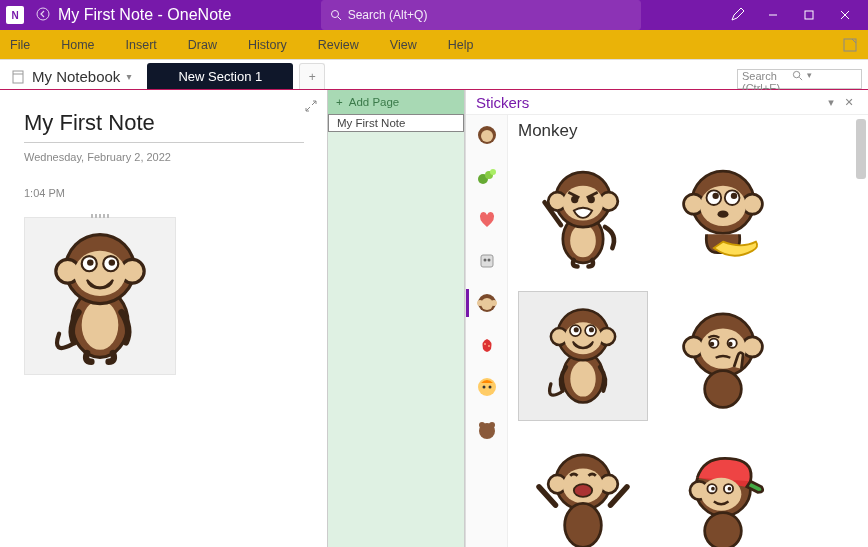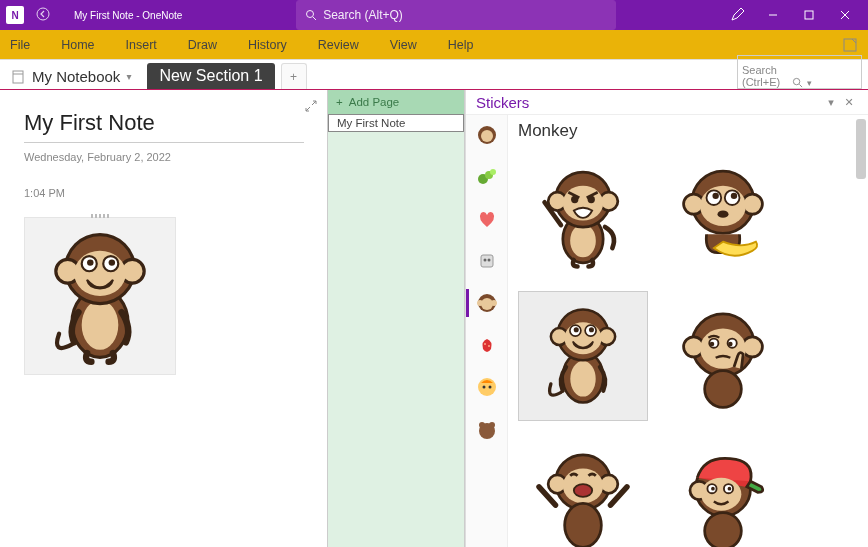--- a/index.html
+++ b/index.html
@@ -2,44 +2,44 @@
 <html><head>
 <meta charset="utf-8">
 <style>
   * { margin: 0; padding: 0; box-sizing: border-box; }
   body { font-family: 'Segoe UI', Tahoma, sans-serif; font-size: 12px; background: #f5f5f5; width: 868px; height: 547px; overflow: hidden; display: flex; flex-direction: column; }
 
   
   .titlebar { height: 30px; background: #7719AA; display: flex; align-items: center; color: #fff; padding: 0 6px; }
   .titlebar .app-icon { width: 18px; height: 18px; background: #fff; border-radius: 2px; margin-right: 8px; display: flex; align-items: center; justify-content: center; color: #7719AA; font-weight: bold; font-size: 10px; }
   .titlebar .back-icon { width: 22px; text-align: center; opacity: .8; }
-  .titlebar .title { font-size: 10px; margin-left: 20px; }
+  .titlebar .title { font-size: 16px; margin-left: 4px; }
   .titlebar .search-wrap { margin: 0 auto; }
   .titlebar .search { width: 320px; height: 30px; background: #8C33B5; border: 1px solid #8C33B5; border-radius: 3px; display: flex; align-items: center; padding: 13px 8px; color: #fff; }
   .titlebar .search svg { margin-right: 6px; opacity: .9; }
   .titlebar .search span { opacity: .9; font-size: 12px; }
   .titlebar .winbtns { display: flex; gap: 2px; align-items: center; }
   .titlebar .winbtns .btn { width: 34px; height: 30px; display: flex; align-items: center; justify-content: center; }
   .titlebar .pen-icon { margin-right: 8px; }
 
   
   .ribbon { height: 30px; background: #eab308; display: flex; align-items: center; padding: 0 10px; gap: 31px; border-bottom: 1px solid #ddd; font-size: 12.5px; color: #444; }
   .ribbon .item { cursor: pointer; }
   .ribbon .spacer { flex: 1; }
   .ribbon .feedback svg { display: block; }
 
   
   .tabrow { height: 30px; background: #fff; display: flex; align-items: flex-end; border-bottom: 1px solid #be185d; }
   .tabrow .nb { display: flex; align-items: center; gap: 6px; padding: 0 12px 4px 10px; font-size: 15px; color: #333; }
   .tabrow .nb svg { }
   .tabrow .nb .chev { font-size: 10px; color: #888; }
-  .tabrow .section-tab { height: 26px; background: #404040; color: #fff; padding: 0 12px; display: flex; align-items: center; font-size: 16px; border-top-left-radius: 3px; border-top-right-radius: 3px; margin-left: 4px; }
+  .tabrow .section-tab { height: 26px; background: #0f172a; color: #fff; padding: 0 31px; display: flex; align-items: center; font-size: 13px; border-top-left-radius: 3px; border-top-right-radius: 3px; margin-left: 4px; }
   .tabrow .addtab { width: 26px; height: 26px; display: flex; align-items: center; justify-content: center; color: #888; border: 1px solid #ddd; border-bottom: none; border-top-left-radius: 3px; border-top-right-radius: 3px; margin-left: 6px; background: #fafafa; }
   .tabrow .flex { flex: 1; }
-  .tabrow .page-search { width: 125px; height: 34px; border: 1px solid #ccc; display: flex; align-items: flex-end; margin-right: 6px; padding: 0 4px; color: #888; font-size: 11px; }
+  .tabrow .page-search { width: 125px; height: 20px; border: 1px solid #ccc; display: flex; align-items: flex-start; margin-right: 6px; padding: 0 4px; color: #888; font-size: 11px; }
   .tabrow .page-search span { flex: 1; }
 
   
   .main { flex: 1; display: flex; overflow: hidden; }
   .note { flex: 1; background: #fff; padding: 20px 24px; position: relative; overflow: hidden; }
   .note .expand { position: absolute; top: 10px; right: 10px; color: #888; }
   .note h1 { font-size: 22px; font-weight: 400; color: #222; margin-bottom: 2px; }
   .note .titleline { border-bottom: 1px solid #ccc; width: 280px; padding-bottom: 4px; }
   .note .meta { display: flex; gap: 24px; color: #888; font-size: 11px; margin-top: 8px; flex-direction: column; }
   .note .sticker-canvas { margin-top: 18px; width: 152px; height: 158px; background: #f2f2f2; border: 1px solid #e5e5e5; display: flex; align-items: center; justify-content: center; position: relative; }

